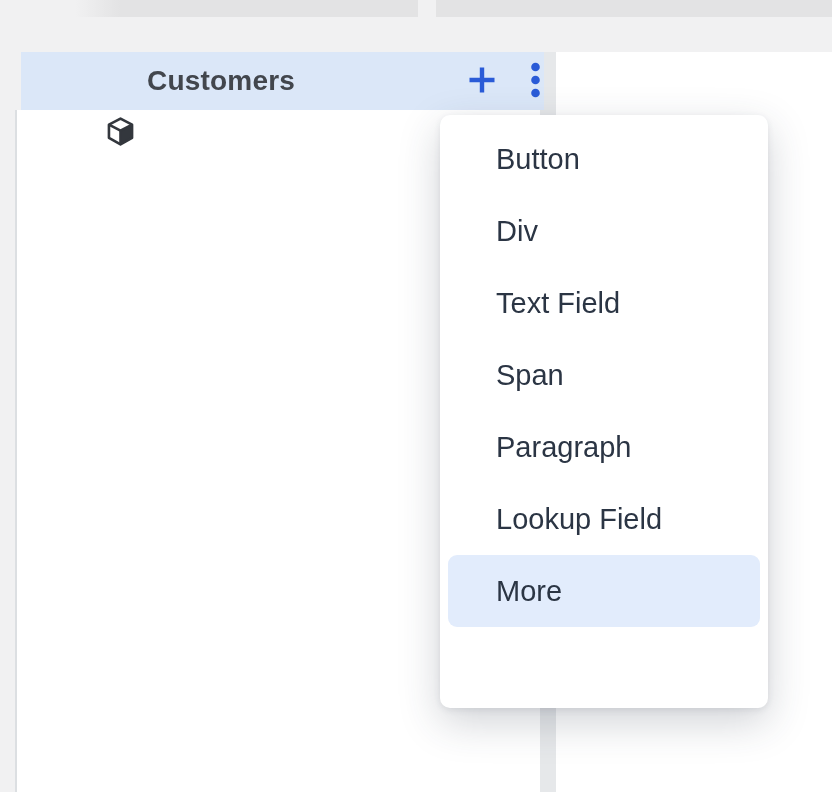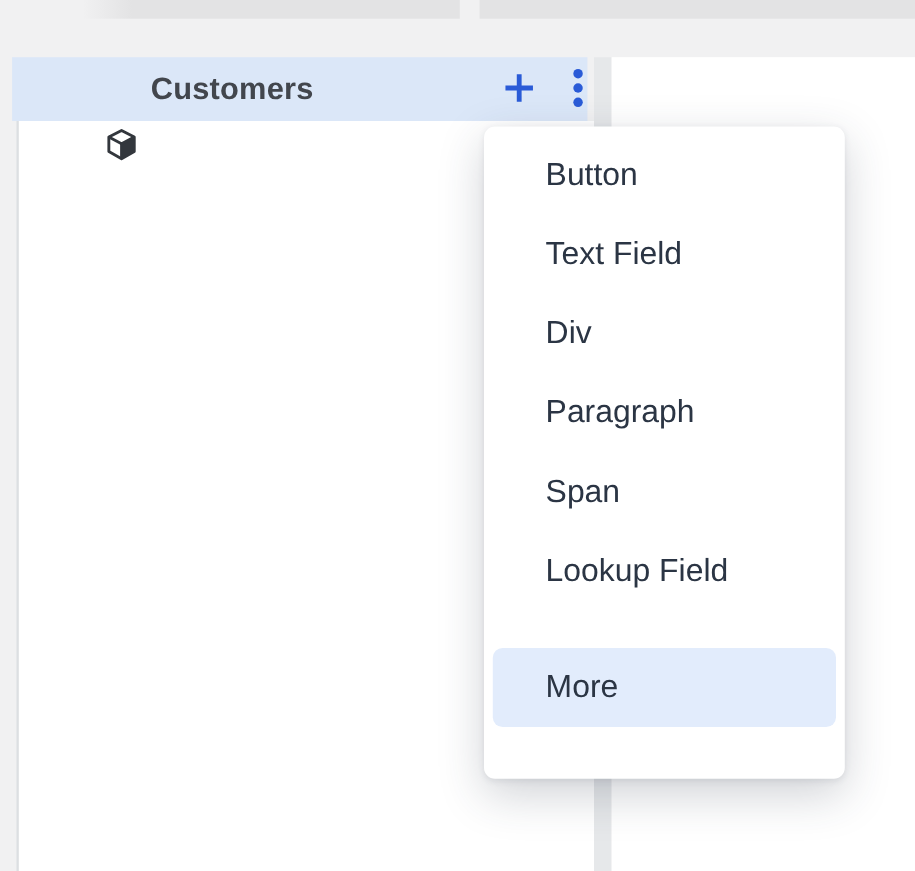--- a/index.html
+++ b/index.html
@@ -43,21 +43,21 @@
   .divider-strip{
     position:absolute;left:540px;top:52px;width:16px;bottom:0;
     background:var(--divider);
   }
   .content-right{
     position:absolute;left:556px;top:52px;right:0;bottom:0;
     background:#ffffff;
   }
   
   .entity-header{
-    position:absolute;left:11px;top:52px;width:523px;height:58px;
+    position:absolute;left:21px;top:52px;width:523px;height:58px;
     background:var(--header-bg);
     display:flex;align-items:center;
   }
   .entity-header .cube{
     position:absolute;left:83px;top:63px;width:33px;height:33px;
   }
   .entity-title{
     position:absolute;left:126px;top:0;height:58px;
     display:flex;align-items:center;
     font-size:28px;font-weight:600;color:var(--header-text);
@@ -77,21 +77,21 @@
     padding:8px;
     box-shadow:0 2px 6px rgba(45,55,75,.10), 0 14px 42px rgba(45,55,75,.22);
   }
   .menu-item{
     height:72px;border-radius:9px;
     display:flex;align-items:center;
     padding-left:48px;
     font-size:29px;color:var(--menu-text);
     cursor:pointer;
   }
-  .menu-item.selected{background:var(--menu-highlight);margin-top:34px;}
+  .menu-item.selected{background:var(--menu-highlight);}
 </style>
 </head>
 <body>
 
 <div class="top-bar-left"></div>
 <div class="top-bar-right"></div>
 
 <div class="content-left"></div>
 <div class="left-border-line"></div>
 <div class="divider-strip"></div>
@@ -122,19 +122,19 @@
         <circle cx="5.5" cy="5" r="4.3" fill="#2a5bd7"></circle>
         <circle cx="5.5" cy="18" r="4.3" fill="#2a5bd7"></circle>
         <circle cx="5.5" cy="31" r="4.3" fill="#2a5bd7"></circle>
       </svg>
     </span>
   </button>
 </div>
 
 <div class="dropdown">
   <div class="menu-item">Button</div>
+  <div class="menu-item">Div</div>
   <div class="menu-item">Text Field</div>
-  <div class="menu-item">Div</div>
+  <div class="menu-item">Span</div>
   <div class="menu-item">Paragraph</div>
-  <div class="menu-item">Span</div>
   <div class="menu-item">Lookup Field</div>
   <div class="menu-item selected">More</div>
 </div>
 
 </body></html>

